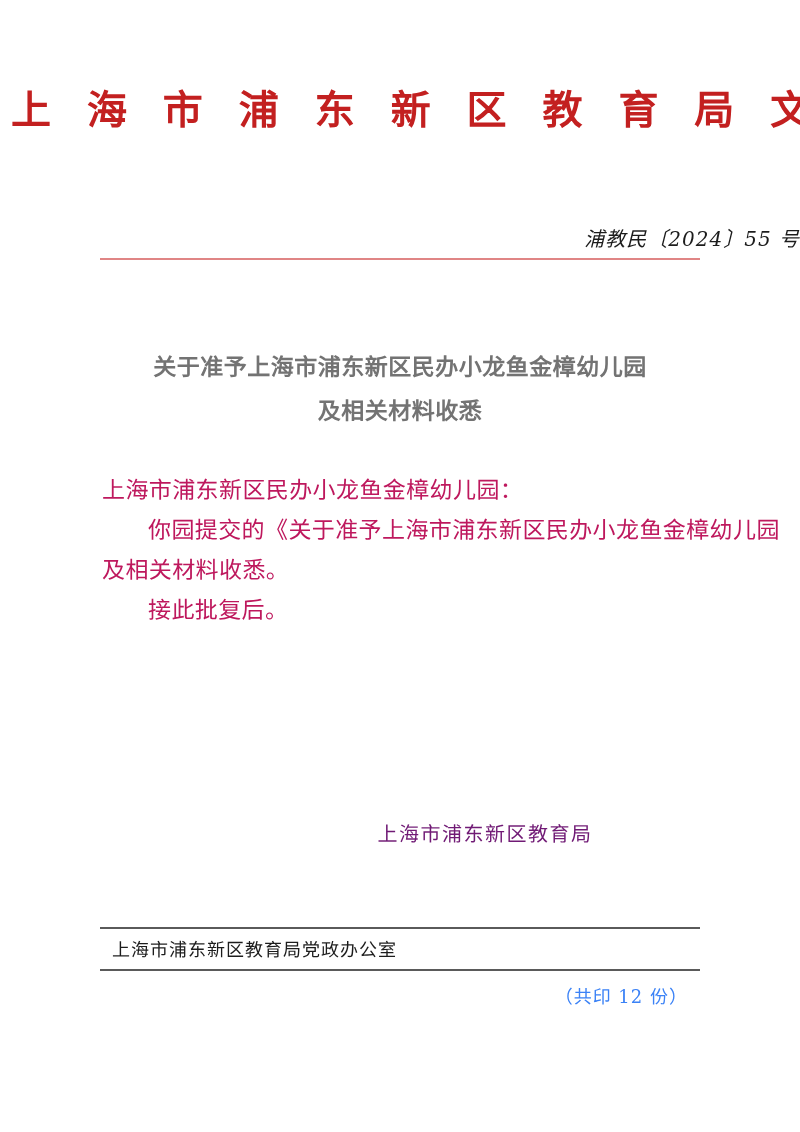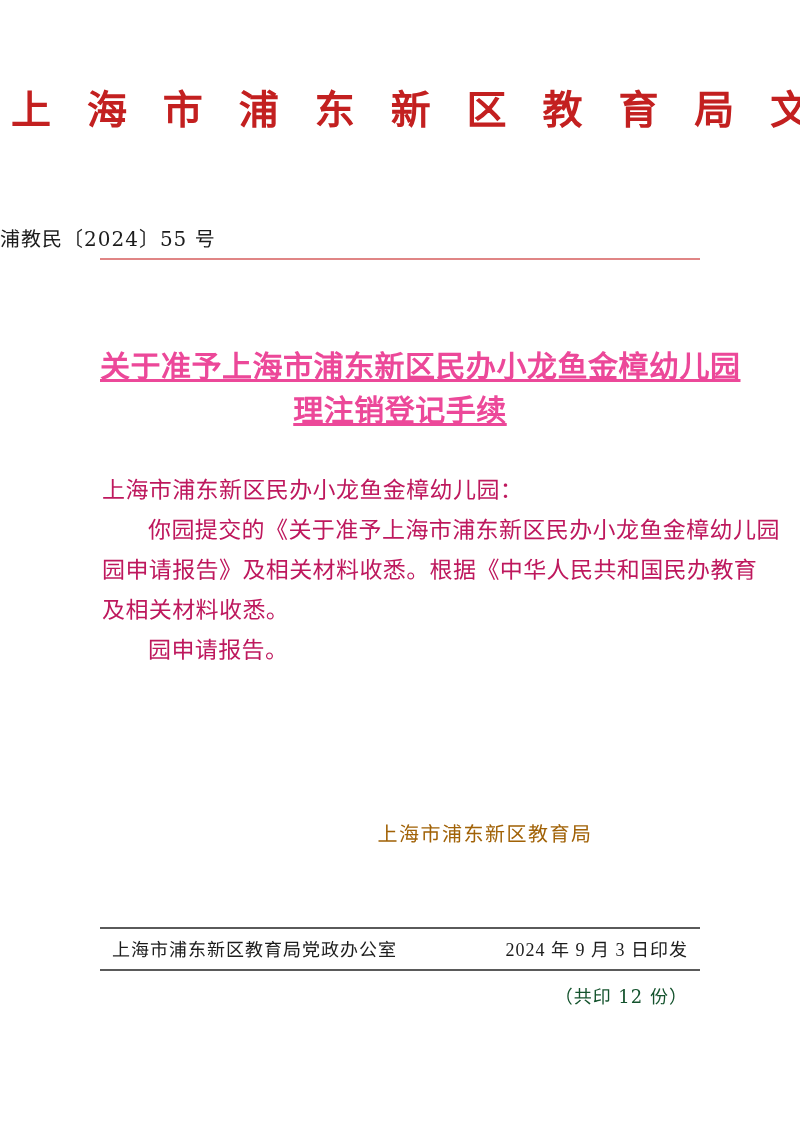--- a/index.html
+++ b/index.html
@@ -45,21 +45,22 @@
     text-indent: 11px;
     white-space: nowrap;
   }
 
   
   .doc-number-row {
     position: absolute;
     left: 0;
     top: 226px;
     width: 800px;
-    text-align: left;
+    text-align: right;
+    font-style: italic;
   }
   .doc-number {
     display: inline-block;
     font-size: 20px;
     line-height: 1.3;
     color: #1c1c1c;
     letter-spacing: 1px;
     white-space: nowrap;
   }
 
@@ -74,27 +75,26 @@
 
   
   .doc-title {
     position: absolute;
     left: 100px;
     top: 345px;
     width: 600px;
     text-align: center;
   }
   .doc-title-line {
-    font-size: 30px;
+    font-size: 23px;
     font-weight: 700;
     line-height: 44px;
-    color: #ec4899;
+    color: #737373;
     letter-spacing: 0.5px;
     white-space: nowrap;
-    text-decoration: underline;
   }
 
   
   .body-block {
     position: absolute;
     left: 102px;
     top: 470px;
     width: 598px;
   }
   .body-line {
@@ -113,21 +113,21 @@
     position: absolute;
     left: 100px;
     top: 812px;
     width: 600px;
     text-align: center;
   }
   .sign-org,
   .sign-date {
     font-size: 20px;
     line-height: 44px;
-    color: #a16207;
+    color: #701a75;
     letter-spacing: 1.5px;
     white-space: nowrap;
     
     padding-left: 170px;
   }
 
   
   .footer-rule-top {
     position: absolute;
     left: 100px;
@@ -166,59 +166,57 @@
     position: absolute;
     left: 100px;
     top: 982px;
     width: 588px;
     text-align: right;
   }
   .footer-copies {
     display: inline-block;
     font-size: 18px;
     line-height: 30px;
-    color: #14532d;
+    color: #3b82f6;
     letter-spacing: 1px;
     white-space: nowrap;
   }
 </style>
 </head>
 <body>
 
 <div class="page">
 
   <div class="masthead">
     <div class="masthead-title">上 海 市 浦 东 新 区 教 育 局 文 件</div>
   </div>
 
   <div class="doc-number-row">
     <div class="doc-number">浦教民〔2024〕55 号</div>
   </div>
   <div class="red-rule"></div>
 
   <div class="doc-title">
     <div class="doc-title-line">关于准予上海市浦东新区民办小龙鱼金樟幼儿园</div>
-    <div class="doc-title-line">理注销登记手续</div>
+    <div class="doc-title-line">及相关材料收悉</div>
   </div>
 
   <div class="body-block">
     <div class="body-line">上海市浦东新区民办小龙鱼金樟幼儿园：</div>
     <div class="body-line indent">你园提交的《关于准予上海市浦东新区民办小龙鱼金樟幼儿园</div>
-    <div class="body-line">园申请报告》及相关材料收悉。根据《中华人民共和国民办教育</div>
     <div class="body-line">及相关材料收悉。</div>
-    <div class="body-line indent">园申请报告。</div>
+    <div class="body-line indent">接此批复后。</div>
   </div>
 
   <div class="signature">
     <div class="sign-org">上海市浦东新区教育局</div>
   </div>
 
   <div class="footer-rule-top"></div>
   <div class="footer-row">
     <div class="footer-left">上海市浦东新区教育局党政办公室</div>
-    <div class="footer-right">2024 年 9 月 3 日印发</div>
   </div>
   <div class="footer-rule-bottom"></div>
   <div class="footer-copies-row">
     <div class="footer-copies">（共印 12 份）</div>
   </div>
 
 </div>
 
 </body></html>

